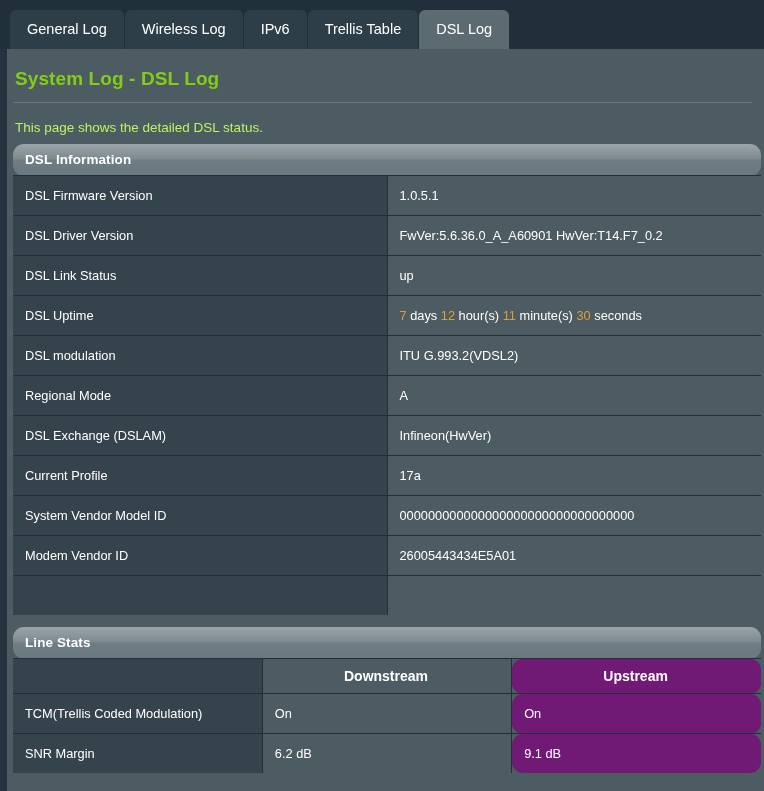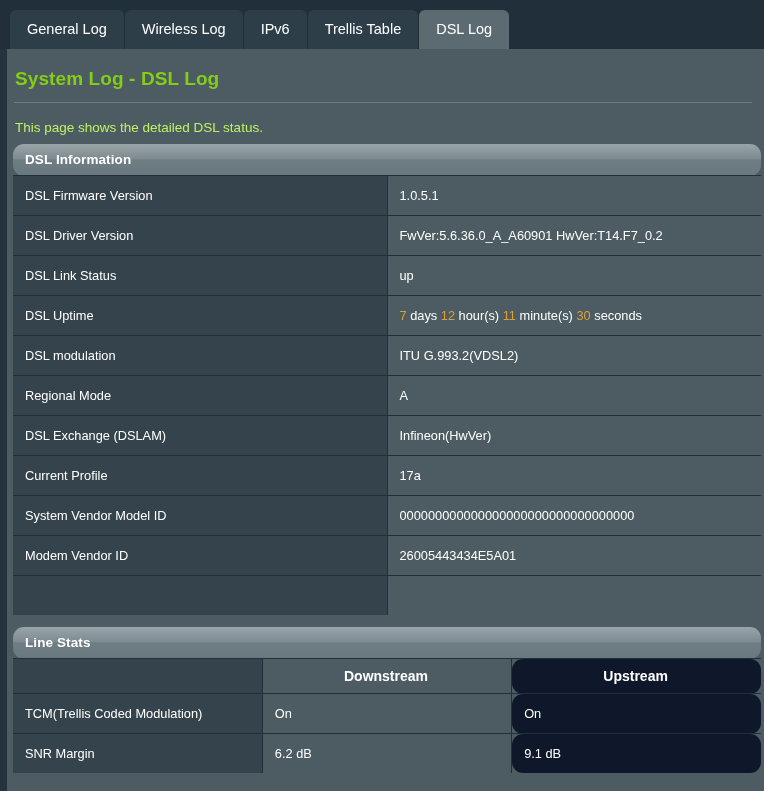--- a/index.html
+++ b/index.html
@@ -135,21 +135,21 @@
     font-weight: bold;
     padding-left: 0;
     height: 34px;
   }
   .colhead td.blank { background: #35434c; }
 
   .num { color: #d9a13c; }
 
   .tbl.linestats .lbl { width: 273px; }
   .tbl.linestats .ds  { width: 236px; background: #4c5c62; }
-  .tbl.linestats .us  { background: #0f172a; }
+  .tbl.linestats .us  { background: #701a75; }
 </style>
 </head>
 <body>
 
 <div class="page">
 
   <div class="tabbar">
     <div class="tab">General Log</div>
     <div class="tab">Wireless Log</div>
     <div class="tab">IPv6</div>

